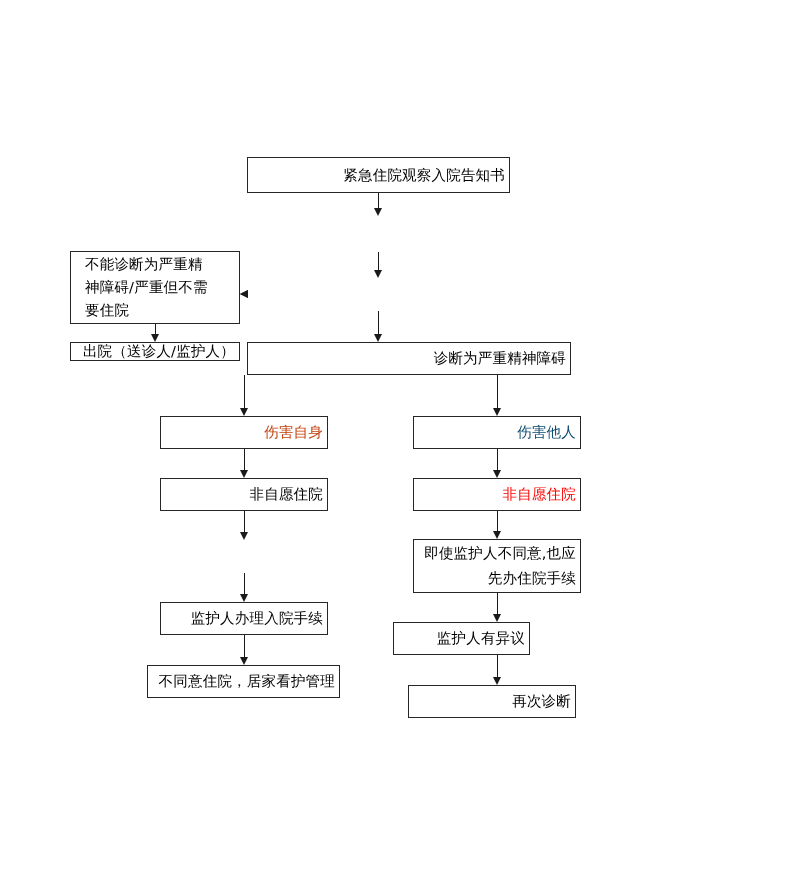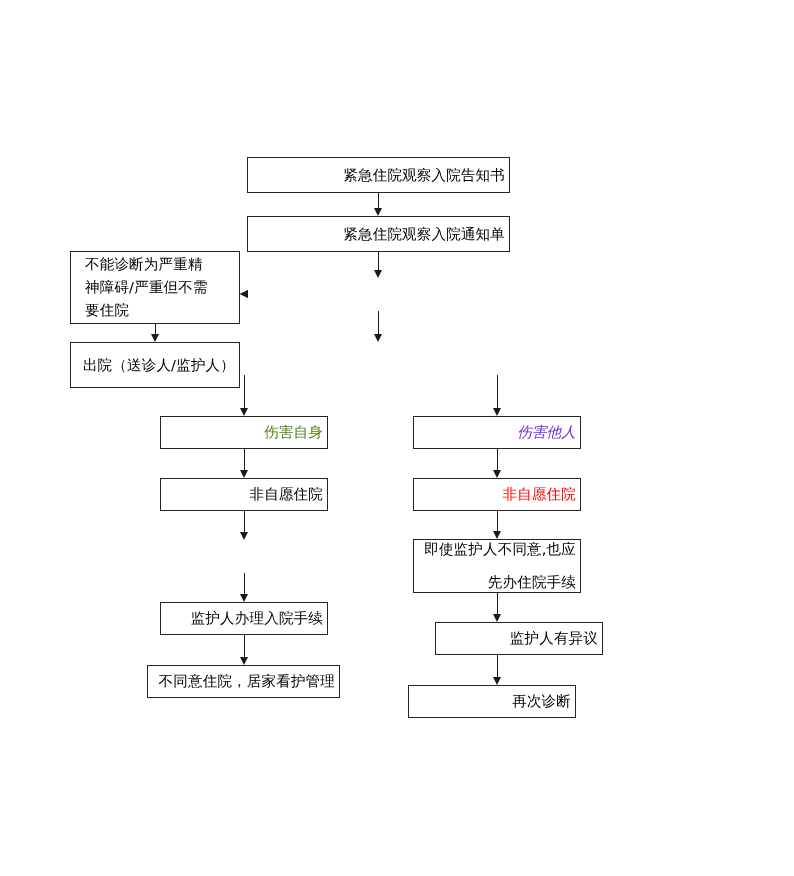--- a/index.html
+++ b/index.html
@@ -146,63 +146,63 @@
   <div class="vline" style="left:496.5px; top:593px; height:21px;"></div>
   <div class="arrow-down" style="left:493px; top:614px;"></div>
 
   <div class="vline" style="left:496.5px; top:655px; height:22px;"></div>
   <div class="arrow-down" style="left:493px; top:677px;"></div>
 
   <div class="node" style="left:247px; top:157px; width:263px; height:36px;">
     <span class="label" style="color: rgb(0, 0, 0);">紧急住院观察入院告知书</span>
   </div>
 
-  <div class="node" style="left:247px; top:216px; width:263px; height:36px;">
-    <span class="label" style="color: rgb(0, 0, 0);">紧急住院观察入院通知单</span>
-  </div>
 
 
   <div class="node" style="left:70px; top:251px; width:170px; height:73px;">
     <span class="label" style="text-align: left; padding-left: 10px; color: rgb(0, 0, 0);">不能诊断为严重精
 神障碍/严重但不需
 要住院</span>
   </div>
 
-  <div class="node" style="left:70px; top:342px; width:170px; height:46px;">
+  <div class="node" style="left:70px; top:342px; width:170px; height:19px;">
     <span class="label" style="color: rgb(0, 0, 0);">出院（送诊人/监护人）</span>
   </div>
 
+  <div class="node" style="left:247px; top:342px; width:324px; height:33px;">
+    <span class="label" style="color: rgb(0, 0, 0);">诊断为严重精神障碍</span>
+  </div>
 
   <div class="node" style="left:160px; top:416px; width:168px; height:33px;">
-    <span class="label" style="color: #4d7c0f;">伤害自身</span>
+    <span class="label" style="color: #c2410c;">伤害自身</span>
   </div>
 
   <div class="node" style="left:413px; top:416px; width:168px; height:33px;">
-    <span class="label" style="color: #6d28d9; font-style: italic;">伤害他人</span>
+    <span class="label" style="color: #0c4a6e;">伤害他人</span>
   </div>
 
   <div class="node" style="left:160px; top:478px; width:168px; height:33px;">
     <span class="label" style="color: rgb(0, 0, 0);">非自愿住院</span>
   </div>
 
   <div class="node red" style="left:413px; top:478px; width:168px; height:33px;">
     <span class="label" style="color: rgb(255, 0, 0);">非自愿住院</span>
   </div>
 
 
   <div class="node" style="left:413px; top:539px; width:168px; height:54px;">
-    <span class="label" style="line-height: 33px; color: rgb(0, 0, 0);">即使监护人不同意,也应
+    <span class="label" style="line-height: 25px; color: rgb(0, 0, 0);">即使监护人不同意,也应
 先办住院手续</span>
   </div>
 
   <div class="node" style="left:160px; top:602px; width:168px; height:33px;">
     <span class="label" style="color: rgb(0, 0, 0);">监护人办理入院手续</span>
   </div>
 
-  <div class="node" style="left:435px; top:622px; width:168px; height:33px;">
+  <div class="node" style="left:393px; top:622px; width:137px; height:33px;">
     <span class="label" style="color: rgb(0, 0, 0);">监护人有异议</span>
   </div>
 
   <div class="node" style="left:147px; top:665px; width:193px; height:33px;">
     <span class="label" style="color: rgb(0, 0, 0);">不同意住院，居家看护管理</span>
   </div>
 
   <div class="node" style="left:408px; top:685px; width:168px; height:33px;">
     <span class="label" style="color: rgb(0, 0, 0);">再次诊断</span>
   </div>

